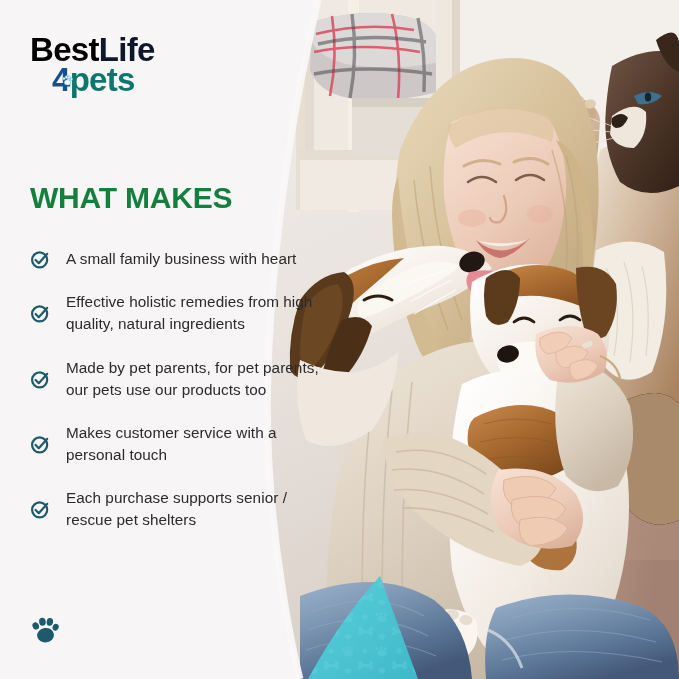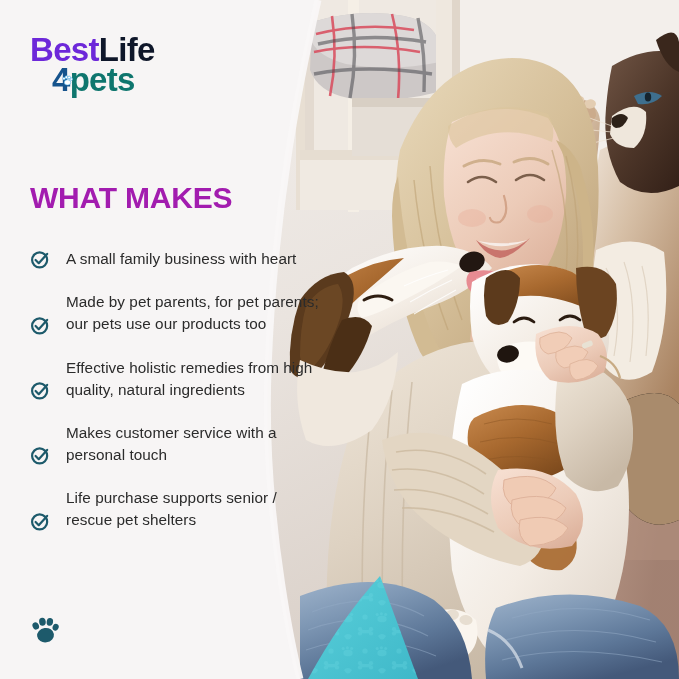--- a/index.html
+++ b/index.html
@@ -63,38 +63,38 @@
   }
   .logo-row2 {
     font-size: 33px;
     font-weight: bold;
     letter-spacing: -0.7px;
     margin-left: 22px;
     margin-top: 1px;
     white-space: nowrap;
     position: relative;
   }
-  .lg-best { color: #6d28d9; margin-top: 43px; }
+  .lg-best { color: #000000; margin-top: 43px; }
   .lg-life { color: #0f172a; }
   .lg-four { color: #16538c; }
   .lg-pets { color: #0f766e; position: relative; }
   .logo-paw {
     position: absolute;
     left: 9px;
     top: 9px;
     width: 13px;
     height: 13px;
   }
 
   
   .heading {
     position: absolute;
     left: 30px;
     top: 160px;
-    color: #a21caf;
+    color: #15803d;
     font-size: 30px;
     font-weight: bold;
     line-height: 1.17;
     letter-spacing: -0.2px;
     text-transform: uppercase;
     width: 270px;
   }
   .heading-line { display: block; }
 
   
@@ -102,21 +102,21 @@
     position: absolute;
     left: 30px;
     top: 248px;
     width: 290px;
     margin: 0;
     padding: 0;
     list-style: none;
   }
   .bullet {
     display: flex;
-    align-items: flex-end;
+    align-items: center;
     margin-bottom: 21px;
   }
   .bullet:last-child { margin-bottom: 0; }
   .check-icon {
     flex: 0 0 auto;
     width: 21px;
     height: 21px;
     margin-right: 15px;
     margin-top: 1px;
   }
@@ -538,51 +538,51 @@
       <span class="heading-line">What Makes</span>
     </h1>
 
     <ul class="bullets">
       <li class="bullet">
         <svg class="check-icon" viewBox="0 0 24 24">
           <circle cx="11" cy="12.5" r="8.6" fill="none" stroke="#1d5a6b" stroke-width="2.5"></circle>
           <path d="M6.4 12.6 L10 16.2 L19.6 5.6" fill="none" stroke="#1d5a6b" stroke-width="2.5" stroke-linecap="round" stroke-linejoin="round"></path>
         </svg>
         <span class="bullet-text">A small family business with heart</span>
+      </li>
+      <li class="bullet">
+        <svg class="check-icon" viewBox="0 0 24 24">
+          <circle cx="11" cy="12.5" r="8.6" fill="none" stroke="#1d5a6b" stroke-width="2.5"></circle>
+          <path d="M6.4 12.6 L10 16.2 L19.6 5.6" fill="none" stroke="#1d5a6b" stroke-width="2.5" stroke-linecap="round" stroke-linejoin="round"></path>
+        </svg>
+        <span class="bullet-text">Effective holistic remedies from high
+quality, natural ingredients</span>
       </li>
       <li class="bullet">
         <svg class="check-icon" viewBox="0 0 24 24">
           <circle cx="11" cy="12.5" r="8.6" fill="none" stroke="#1d5a6b" stroke-width="2.5"></circle>
           <path d="M6.4 12.6 L10 16.2 L19.6 5.6" fill="none" stroke="#1d5a6b" stroke-width="2.5" stroke-linecap="round" stroke-linejoin="round"></path>
         </svg>
         <span class="bullet-text">Made by pet parents, for pet parents;
 our pets use our products too</span>
       </li>
       <li class="bullet">
         <svg class="check-icon" viewBox="0 0 24 24">
           <circle cx="11" cy="12.5" r="8.6" fill="none" stroke="#1d5a6b" stroke-width="2.5"></circle>
           <path d="M6.4 12.6 L10 16.2 L19.6 5.6" fill="none" stroke="#1d5a6b" stroke-width="2.5" stroke-linecap="round" stroke-linejoin="round"></path>
         </svg>
-        <span class="bullet-text">Effective holistic remedies from high
-quality, natural ingredients</span>
-      </li>
-      <li class="bullet">
-        <svg class="check-icon" viewBox="0 0 24 24">
-          <circle cx="11" cy="12.5" r="8.6" fill="none" stroke="#1d5a6b" stroke-width="2.5"></circle>
-          <path d="M6.4 12.6 L10 16.2 L19.6 5.6" fill="none" stroke="#1d5a6b" stroke-width="2.5" stroke-linecap="round" stroke-linejoin="round"></path>
-        </svg>
         <span class="bullet-text">Makes customer service with a
 personal touch</span>
       </li>
       <li class="bullet">
         <svg class="check-icon" viewBox="0 0 24 24">
           <circle cx="11" cy="12.5" r="8.6" fill="none" stroke="#1d5a6b" stroke-width="2.5"></circle>
           <path d="M6.4 12.6 L10 16.2 L19.6 5.6" fill="none" stroke="#1d5a6b" stroke-width="2.5" stroke-linecap="round" stroke-linejoin="round"></path>
         </svg>
-        <span class="bullet-text">Life purchase supports senior /
+        <span class="bullet-text">Each purchase supports senior /
 rescue pet shelters</span>
       </li>
     </ul>
 
     <svg class="footer-paw" viewBox="0 0 32 32">
       <g fill="#1d5a6b">
         <ellipse cx="17" cy="21.5" rx="8.2" ry="7" transform="rotate(-8 17 21.5)"></ellipse>
         <ellipse cx="7.5" cy="12.5" rx="3.1" ry="3.6" transform="rotate(-22 7.5 12.5)"></ellipse>
         <ellipse cx="14" cy="8.5" rx="3.2" ry="3.9" transform="rotate(-8 14 8.5)"></ellipse>
         <ellipse cx="21.2" cy="8.6" rx="3.1" ry="3.8" transform="rotate(8 21.2 8.6)"></ellipse>

